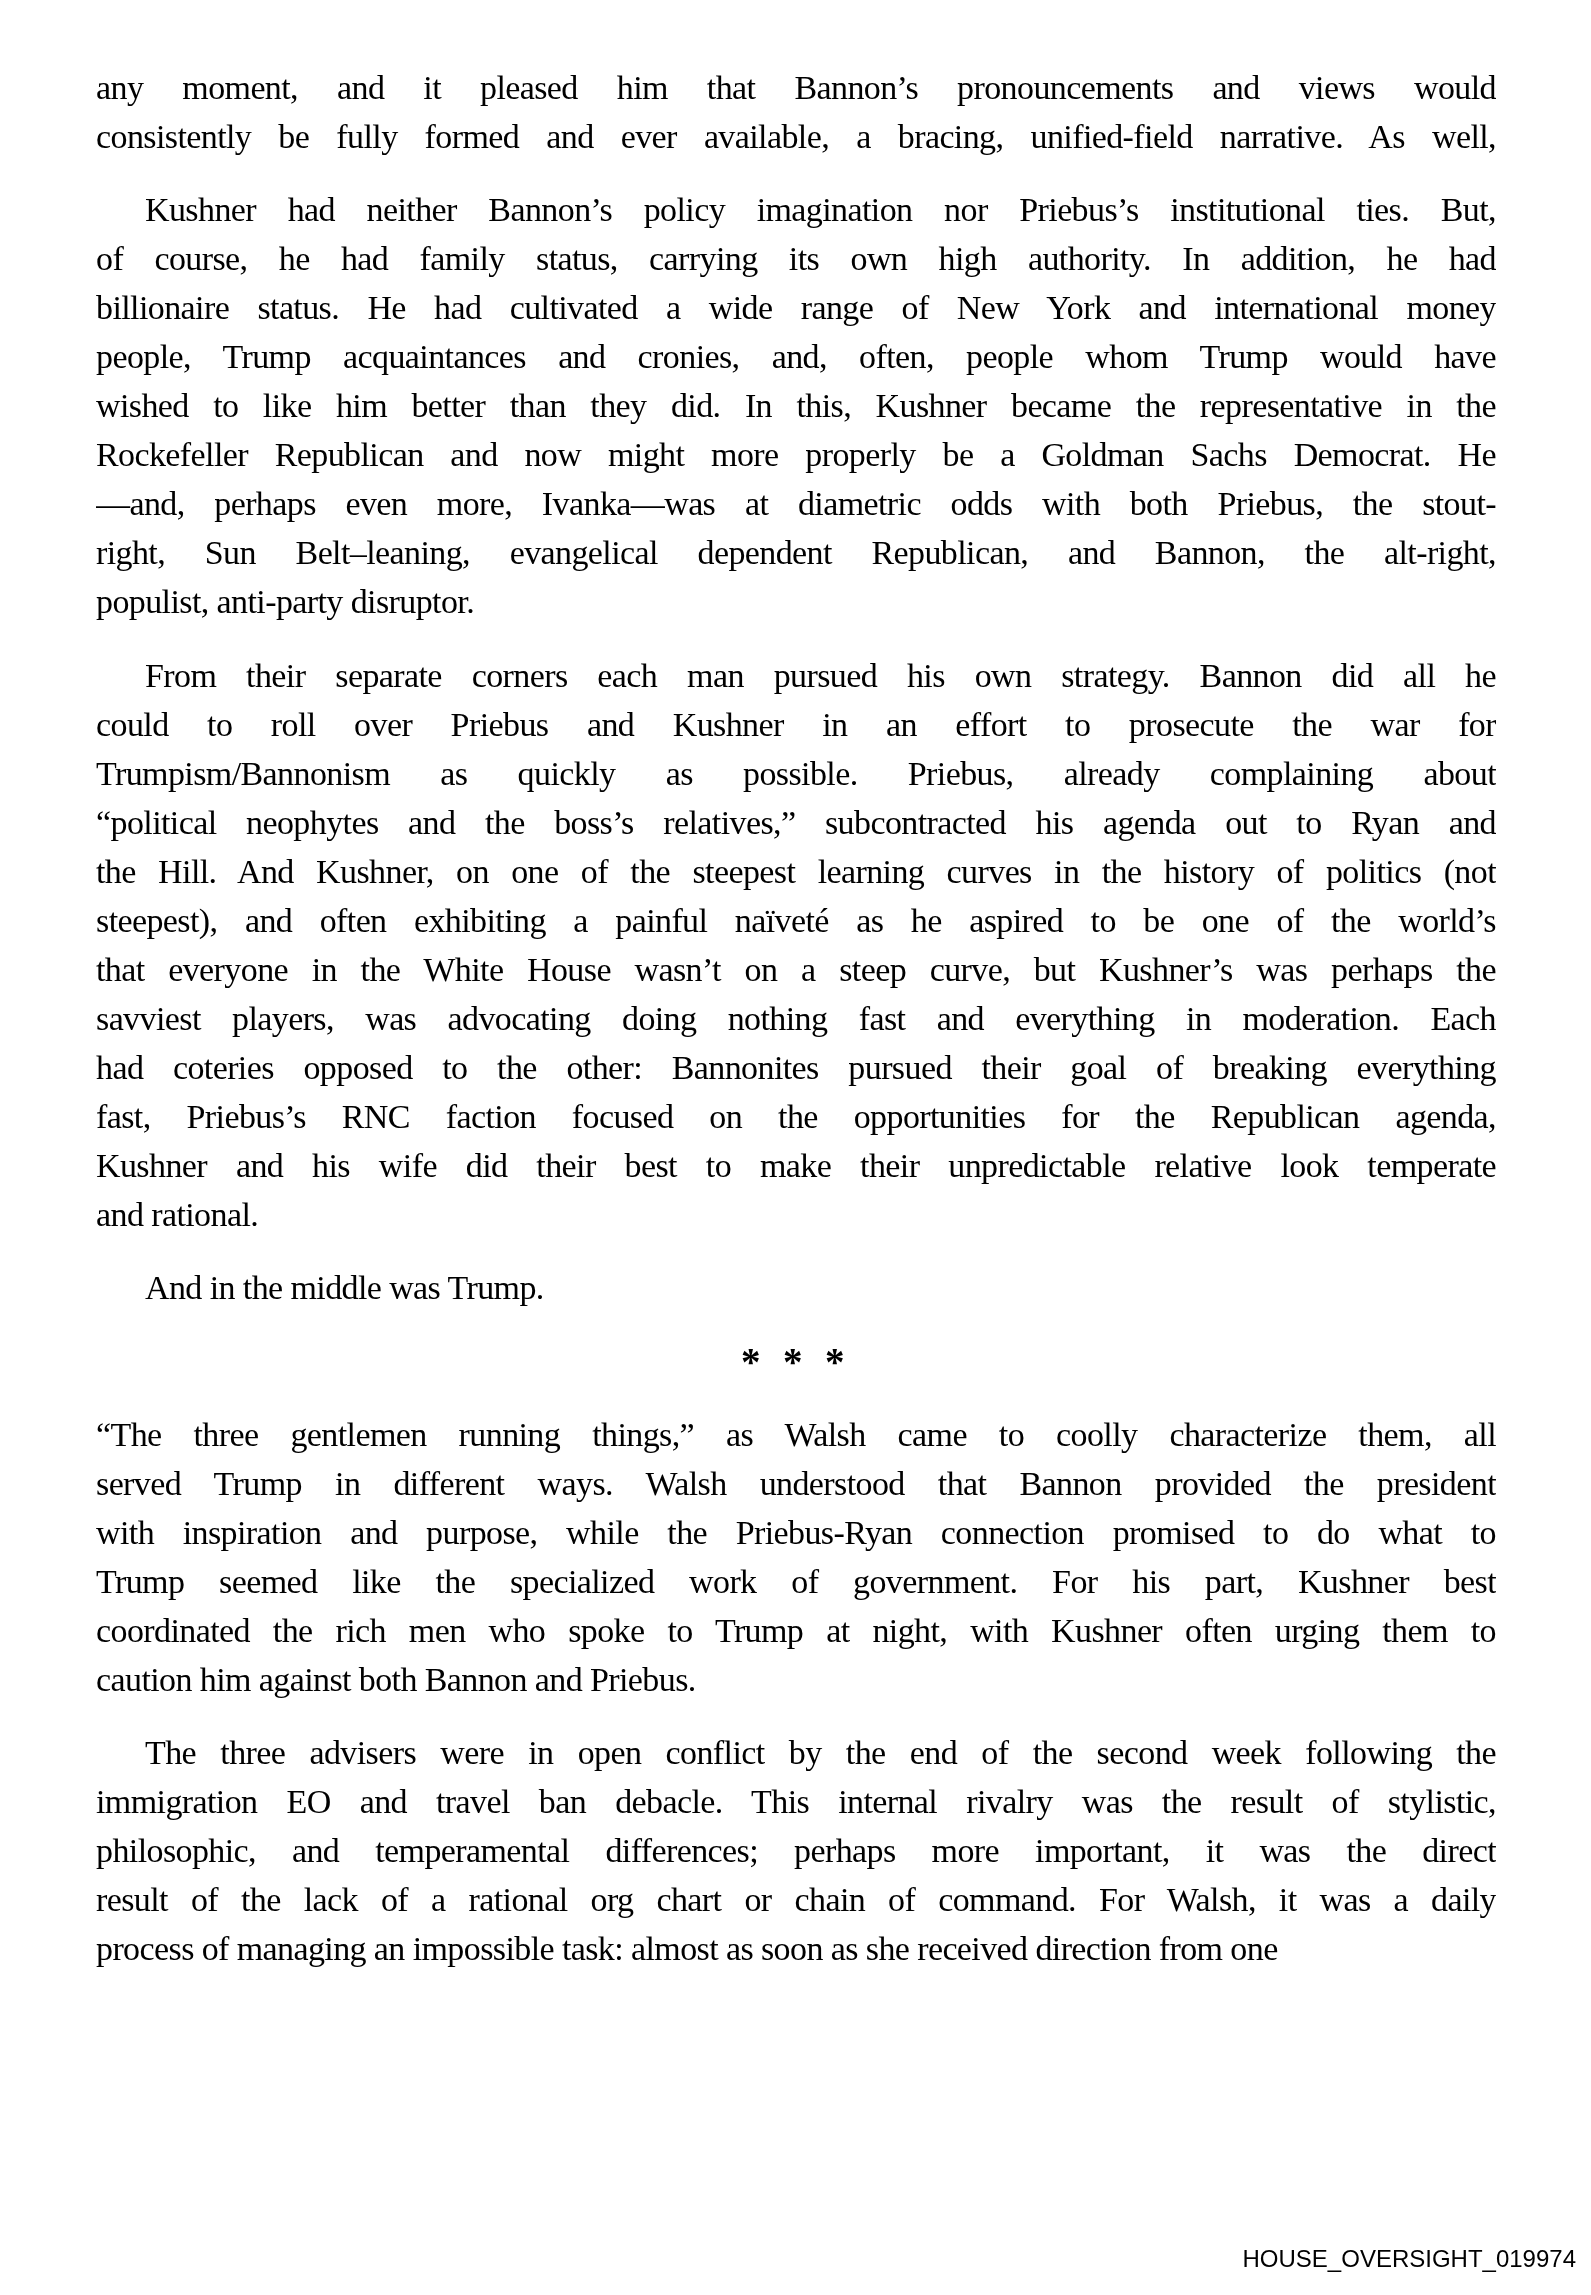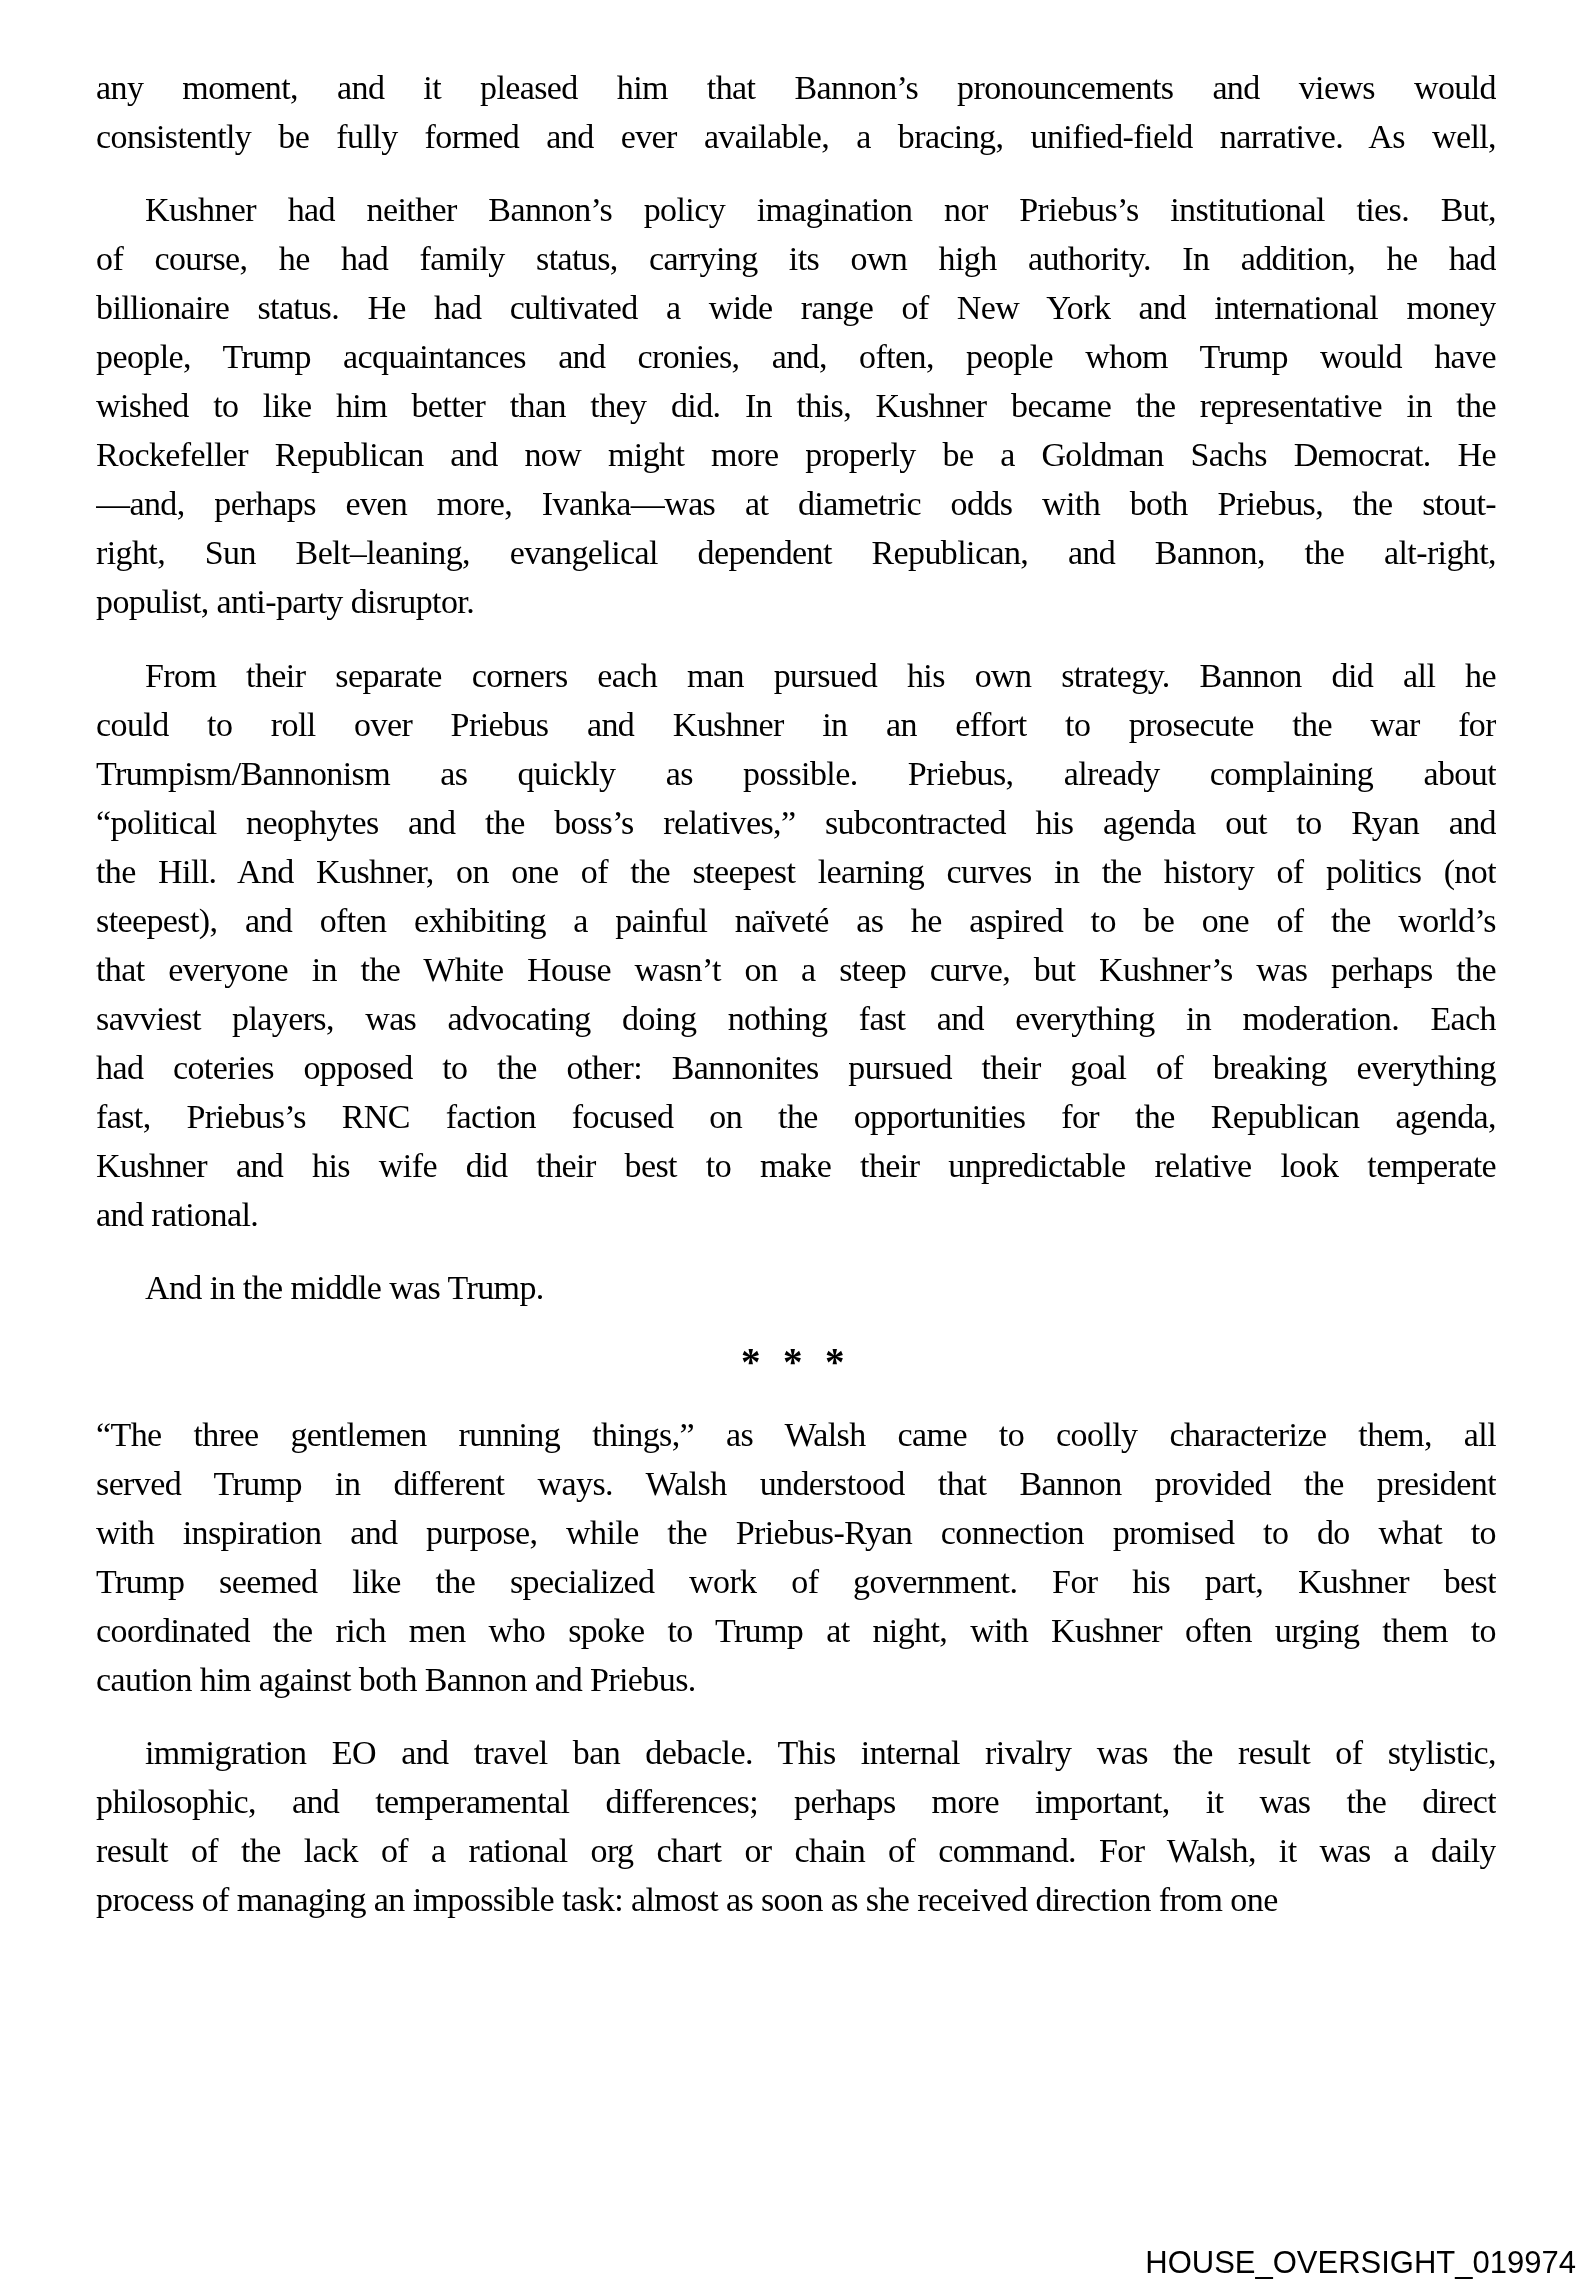--- a/index.html
+++ b/index.html
@@ -46,21 +46,21 @@
     margin: 0 0 24.4px 0;
     text-align: center;
     letter-spacing: 6.4px;
     font-weight: bold;
   }
   .footer {
     position: absolute;
     top: 2245px;
     right: 16px;
     font-family: "Liberation Sans", "DejaVu Sans", sans-serif;
-    font-size: 31px;
+    font-size: 24px;
     color: #000000;
     white-space: nowrap;
   }
 </style>
 </head>
 <body>
 
 <div class="page">
   <div class="body-text" id="doc-body">
       <div class="para">
@@ -98,20 +98,21 @@
       <div class="separator">* * *</div>
       <div class="para">
         <div class="line">“The three gentlemen running things,” as Walsh came to coolly characterize them, all</div>
         <div class="line">served Trump in different ways. Walsh understood that Bannon provided the president</div>
         <div class="line">with inspiration and purpose, while the Priebus-Ryan connection promised to do what to</div>
         <div class="line">Trump seemed like the specialized work of government. For his part, Kushner best</div>
         <div class="line">coordinated the rich men who spoke to Trump at night, with Kushner often urging them to</div>
         <div class="line lastline">caution him against both Bannon and Priebus.</div>
       </div>
       <div class="para indent">
+        <div class="line">The three advisers were in open conflict by the end of the second week following the</div>
         <div class="line">immigration EO and travel ban debacle. This internal rivalry was the result of stylistic,</div>
         <div class="line">philosophic, and temperamental differences; perhaps more important, it was the direct</div>
         <div class="line">result of the lack of a rational org chart or chain of command. For Walsh, it was a daily</div>
         <div class="line lastline">process of managing an impossible task: almost as soon as she received direction from one</div>
       </div>
     </div>
   <div class="footer">HOUSE_OVERSIGHT_019974</div>
 </div>
 
 

